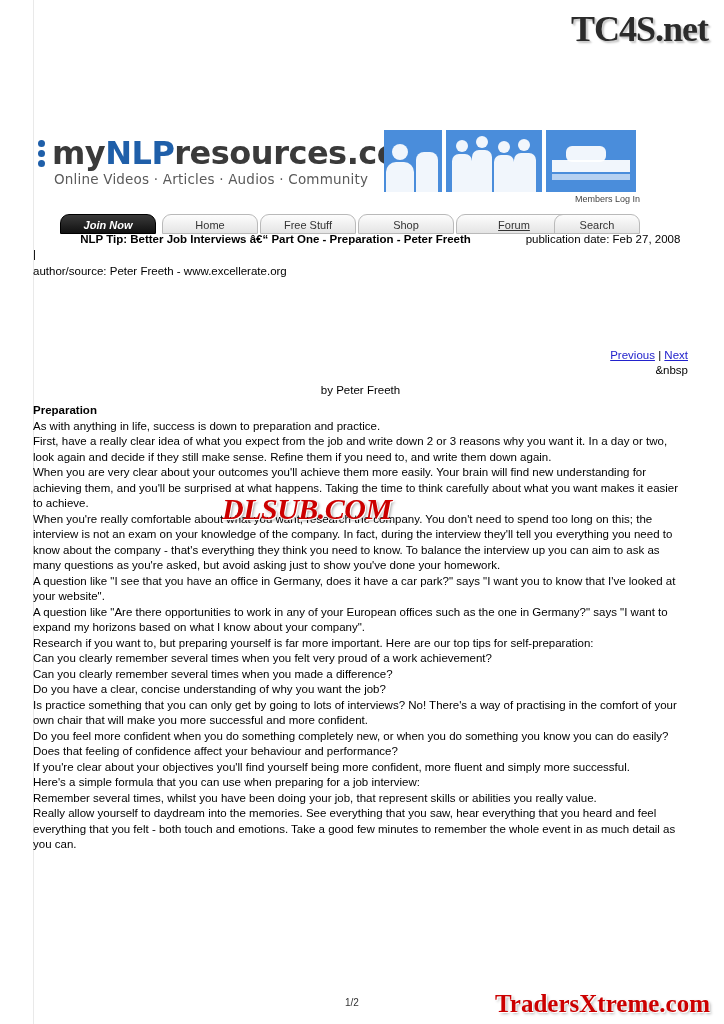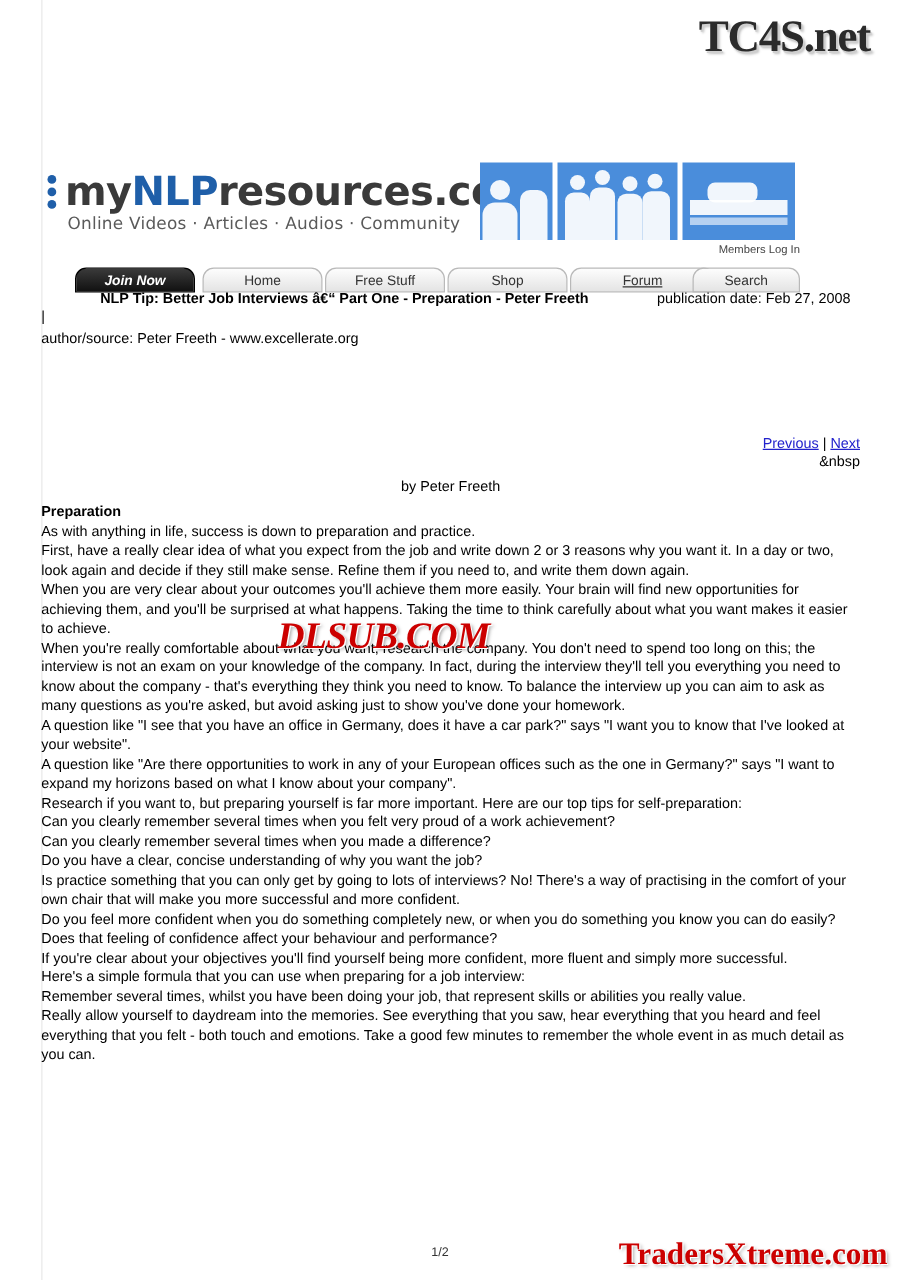--- a/index.html
+++ b/index.html
@@ -18,21 +18,21 @@
   .page {
     position: absolute;
     inset: 0;
     width: 724px;
     height: 1024px;
   }
   
   .tc4s {
     position: absolute;
     top: 8px;
-    right: 28px;
+    right: 16px;
     font-family: "Liberation Serif", serif;
     font-weight: bold;
     font-size: 36px;
     color: #2b2b2b;
     letter-spacing: -1px;
     text-shadow: 1px 1px 0 #cfcfcf, 2px 2px 2px rgba(0,0,0,0.25);
   }
   
   .frame-left {
     position: absolute;
@@ -299,21 +299,21 @@
       <a href="#">Next</a>
     </div>
     <div class="nbsp-line">&amp;nbsp</div>
 
     <div class="by-author">by Peter Freeth</div>
 
     <div class="sec-head">Preparation</div>
 
     <p class="para">As with anything in life, success is down to preparation and practice.</p>
     <p class="para">First, have a really clear idea of what you expect from the job and write down 2 or 3 reasons why you want it. In a day or two, look again and decide if they still make sense. Refine them if you need to, and write them down again.</p>
-    <p class="para">When you are very clear about your outcomes you'll achieve them more easily. Your brain will find new opportunities for achieving them, and you'll be surprised at what happens. Taking the time to think carefully about what you want makes it easier to achieve.</p>
+    <p class="para">When you are very clear about your outcomes you'll achieve them more easily. Your brain will find new understanding for achieving them, and you'll be surprised at what happens. Taking the time to think carefully about what you want makes it easier to achieve.</p>
     <p class="para">When you're really comfortable about what you want, research the company. You don't need to spend too long on this; the interview is not an exam on your knowledge of the company. In fact, during the interview they'll tell you everything you need to know about the company - that's everything they think you need to know. To balance the interview up you can aim to ask as many questions as you're asked, but avoid asking just to show you've done your homework.</p>
     <p class="para">A question like "I see that you have an office in Germany, does it have a car park?" says "I want you to know that I've looked at your website".</p>
     <p class="para">A question like "Are there opportunities to work in any of your European offices such as the one in Germany?" says "I want to expand my horizons based on what I know about your company".</p>
     <p class="para">Research if you want to, but preparing yourself is far more important. Here are our top tips for self-preparation:</p>
 
 
     <p class="para">Can you clearly remember several times when you felt very proud of a work achievement?</p>
     <p class="para">Can you clearly remember several times when you made a difference?</p>
     <p class="para">Do you have a clear, concise understanding of why you want the job?</p>
     <p class="para">Is practice something that you can only get by going to lots of interviews? No! There's a way of practising in the comfort of your own chair that will make you more successful and more confident.</p>

